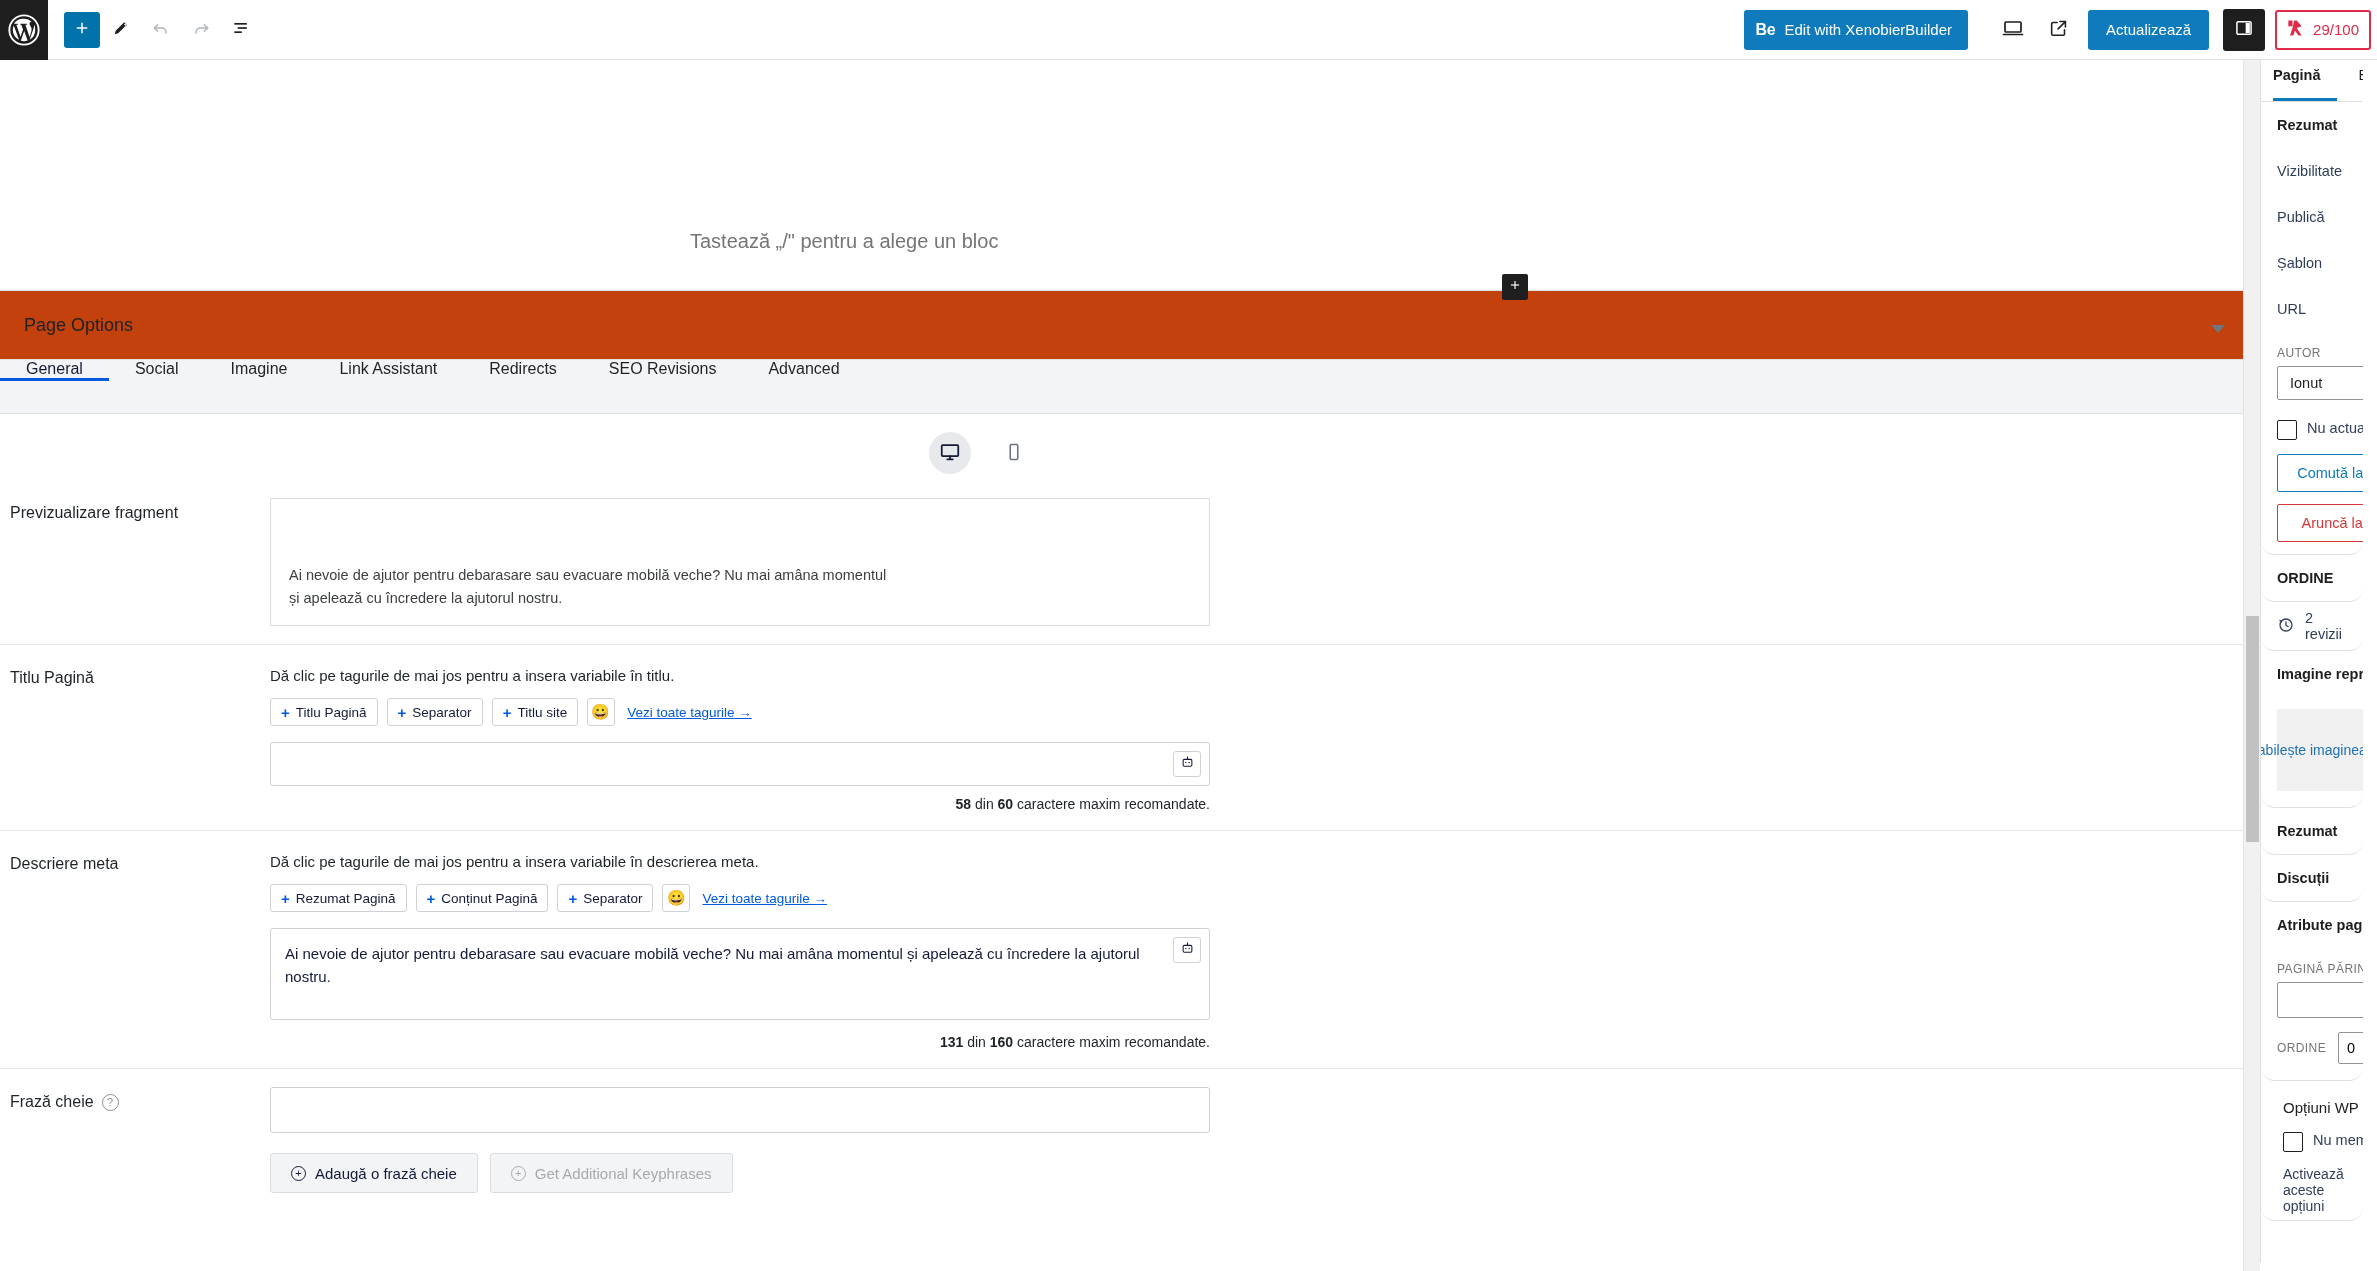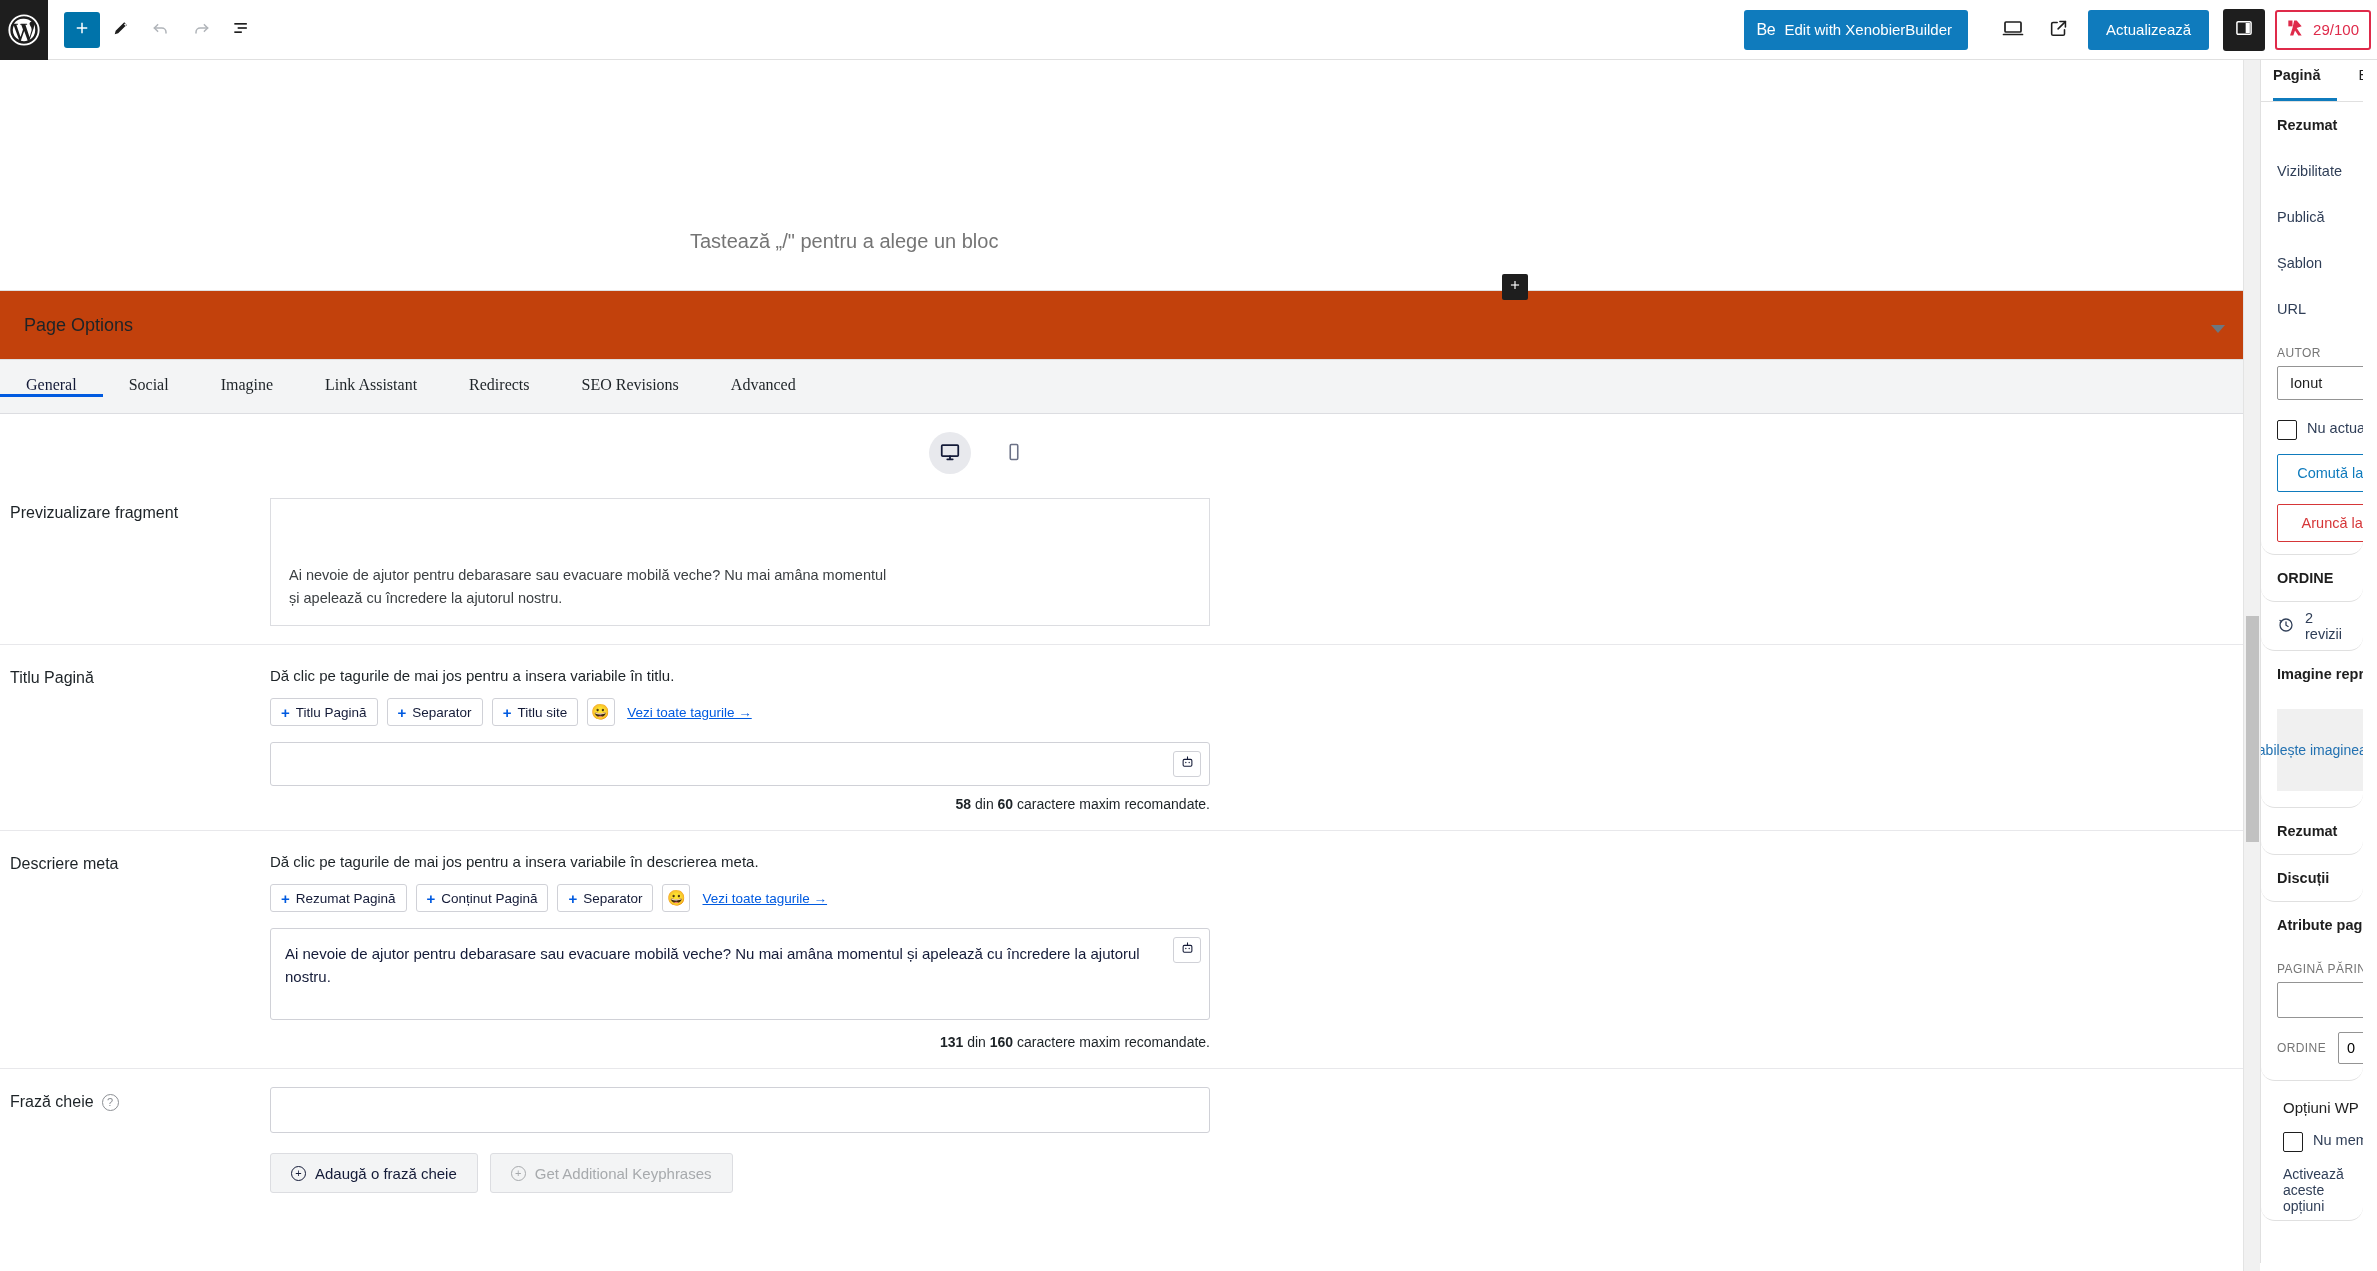--- a/index.html
+++ b/index.html
@@ -61,21 +61,21 @@
     background: #0f7bbd;
     color: #fff;
     height: 40px;
     padding: 0 16px 0 12px;
     border: none; border-radius: 3px;
     font-size: 15px;
     cursor: pointer;
     margin-right: 22px;
   }
   .be-mark {
-    font-weight: normal; font-size: 16px; letter-spacing: -0.3px;
+    font-weight: bold; font-size: 16px; letter-spacing: -0.3px;
   }
   .be-label { font-size: 15px; }
 
   .icon-btn {
     width: 46px; height: 46px;
     display: flex; align-items: center; justify-content: center;
     border: none; background: transparent; cursor: pointer;
     color: #1e1e1e;
   }
   .update-btn {
@@ -157,26 +157,25 @@
     border-top: 8px solid #6c7781;
   }
   .caret-up {
     border-left: 7px solid transparent;
     border-right: 7px solid transparent;
     border-bottom: 8px solid #6c7781;
   }
 
   
   .aioseo-tabs {
-    display: flex; align-items: center;
+    display: flex; align-items: flex-start;
     background: #f3f4f5;
     border-bottom: 1px solid #dcdde1;
     height: 54px;
     padding-left: 0px;
-    font-family: Liberation Serif, serif;
   }
   .aioseo-tab {
     display: flex; align-items: center;
     padding: 0 26px;
     font-size: 16px;
     color: #1d2327;
     cursor: pointer;
     position: relative;
     border-bottom: 3px solid transparent;
   }

